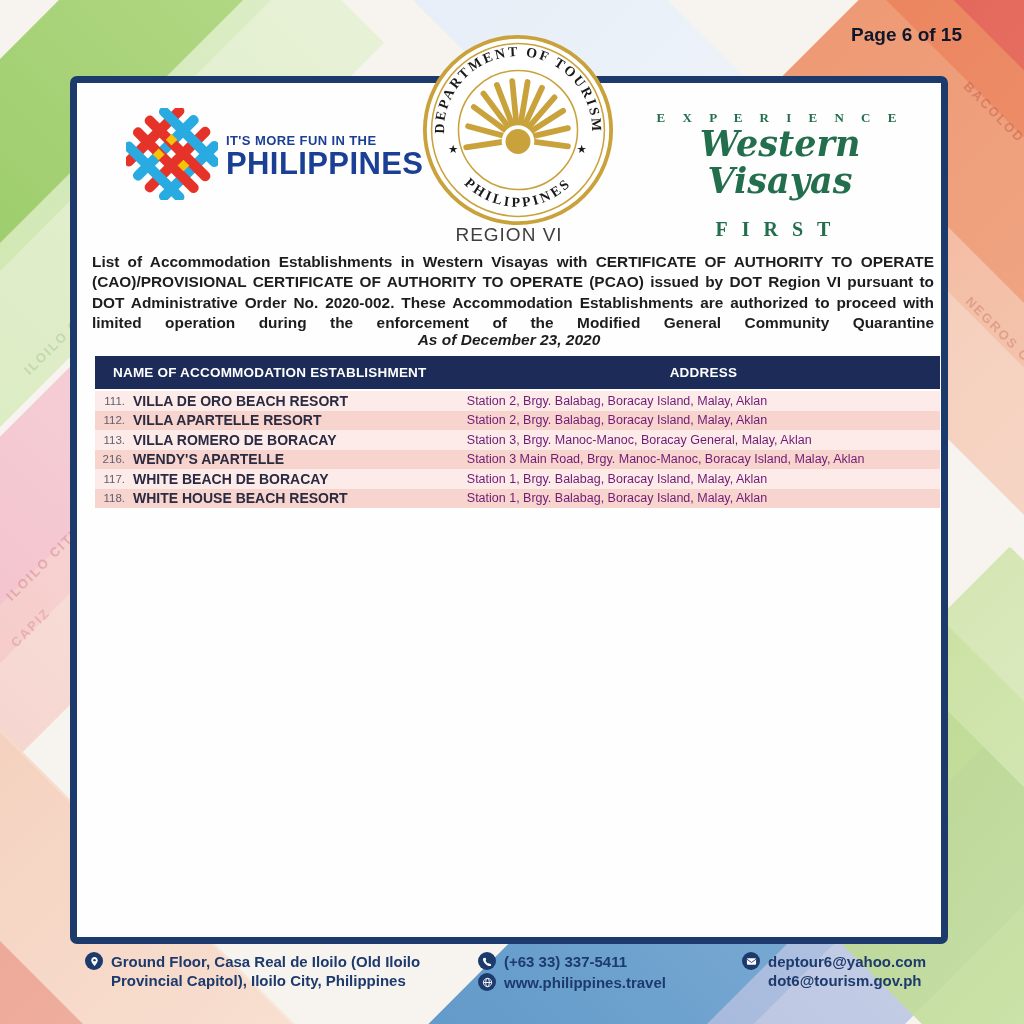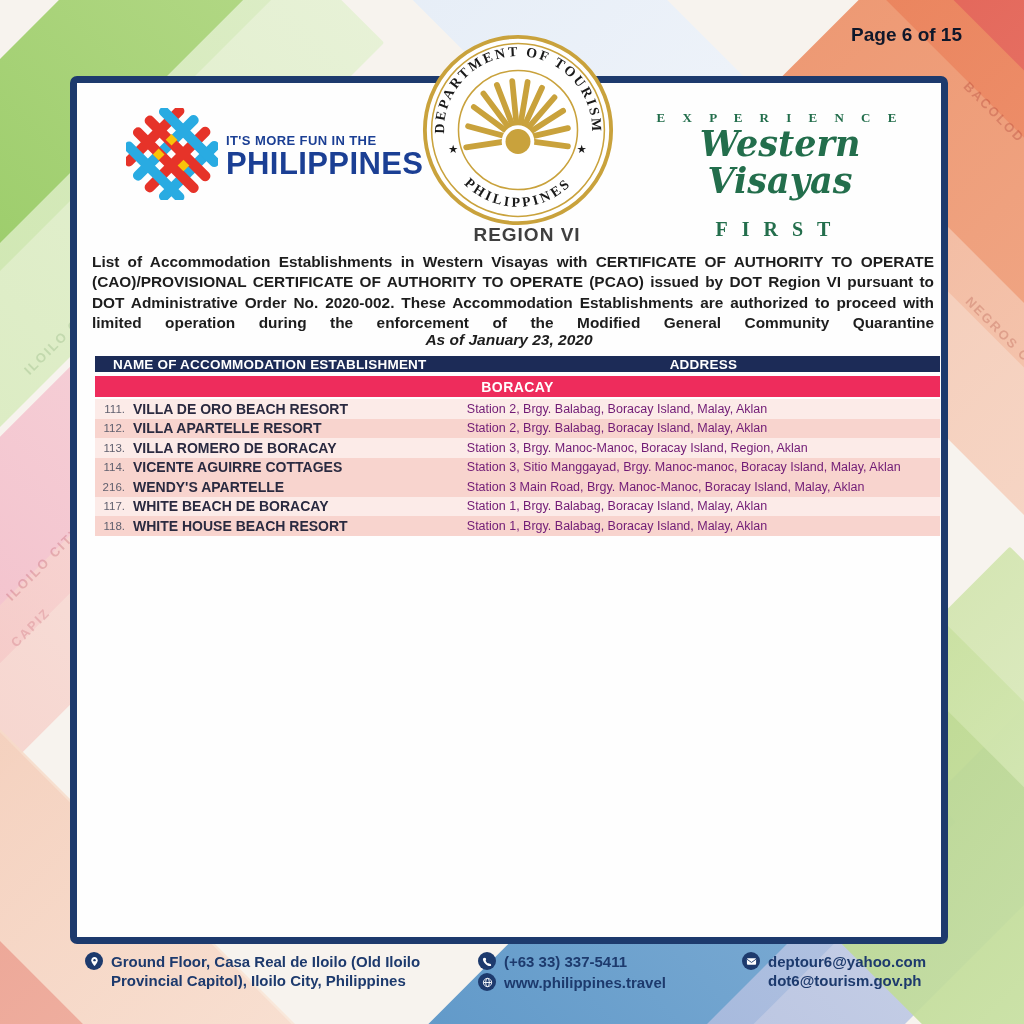--- a/index.html
+++ b/index.html
@@ -38,34 +38,34 @@
   .card { position:absolute; left:70px; top:76px; width:878px; height:868px; background:#fefefe; border:7px solid #1d3a6d; border-radius:7px; }
 
   
   .mfp { position:absolute; left:126px; top:106px; width:268px; height:100px; display:flex; align-items:center; }
   .mfp-text { margin-left:8px; color:#1b3f94; }
   .mfp-line1 { font-size:13px; font-weight:bold; letter-spacing:.4px; }
   .mfp-line2 { font-size:31px; font-weight:800; letter-spacing:.4px; line-height:1; }
 
   .seal { position:absolute; left:422px; top:34px; width:192px; height:192px; }
 
-  .region-label { position:absolute; left:88px; top:224px; width:878px; text-align:center; font-size:19px; color:#3f3f3f; letter-spacing:1px;font-weight:bold; }
+  .region-label { position:absolute; left:70px; top:224px; width:878px; text-align:center; font-size:19px; color:#3f3f3f; letter-spacing:1px; }
 
   .ewv { position:absolute; left:652px; top:110px; width:256px; text-align:center; color:#236e4c; font-family:"Liberation Serif", serif; }
   .ewv-line1 { font-size:13px; font-weight:bold; letter-spacing:7px; }
   .ewv-line2 { font-size:35px; font-weight:bold; font-style:italic; font-family:"DejaVu Serif", serif; line-height:1.05; }
   .ewv-line3 { font-size:20px; font-weight:bold; letter-spacing:14px; margin-top:18px; }
 
   
   .intro { position:absolute; left:92px; top:252px; width:842px; font-size:15.4px; font-weight:600; color:#1d1d1d; line-height:1.33; text-align:justify; text-align-last:justify; }
   .as-of { position:absolute; left:70px; top:331px; width:878px; text-align:center; font-size:15.5px; font-weight:bold; font-style:italic; color:#1d1d1d; }
 
   
   .table { position:absolute; left:95px; top:356px; width:845px; }
-  .thead { display:flex; background:#1c2b57; height:16px; align-items:flex-end; }
+  .thead { display:flex; background:#1c2b57; height:33px; align-items:center; }
   .th-name { width:44%; padding-left:18px; color:#fff; font-weight:bold; font-size:13.5px; letter-spacing:.2px; }
   .th-addr { width:56%; text-align:center; color:#fff; font-weight:bold; font-size:13.5px; letter-spacing:.2px; }
   .section-bar { margin-top:4px; background:#ee2c5c; height:21px; display:flex; align-items:center; justify-content:center; color:#fff; font-weight:bold; font-size:14px; letter-spacing:.4px; }
   .rows { margin-top:2px; }
   .trow { display:flex; align-items:center; height:19.5px; background:#fcebe8; }
   .trow.alt { background:#f8d4ce; }
   .num { width:30px; text-align:right; font-size:11.5px; color:#5f5f6e; flex:none; }
   .name { width:calc(44% - 30px); padding-left:8px; font-size:14px; font-weight:bold; color:#2a2a40; white-space:nowrap; overflow:hidden; }
   .addr { width:56%; font-size:12.5px; color:#701a75; white-space:nowrap; overflow:hidden; }
 
@@ -172,48 +172,42 @@
 
 <div class="region-label">REGION VI</div>
 
 <div class="ewv">
   <div class="ewv-line1">E X P E R I E N C E</div>
   <div class="ewv-line2">Western Visayas</div>
   <div class="ewv-line3">FIRST</div>
 </div>
 
 <div class="intro">List of Accommodation Establishments in Western Visayas with CERTIFICATE OF AUTHORITY TO OPERATE (CAO)/PROVISIONAL CERTIFICATE OF AUTHORITY TO OPERATE (PCAO) issued by DOT Region VI pursuant to DOT Administrative Order No. 2020-002. These Accommodation Establishments are authorized to proceed with limited operation during the enforcement of the Modified General Community Quarantine</div>
-<div class="as-of">As of January 23, 2020</div>
+<div class="as-of">As of December 23, 2020</div>
 
 <div class="table">
   <div class="thead">
     <div class="th-name">NAME OF ACCOMMODATION ESTABLISHMENT</div>
     <div class="th-addr">ADDRESS</div>
   </div>
-  <div class="section-bar">BORACAY</div>
   <div class="rows">
     <div class="trow">
       <span class="num">111.</span>
       <span class="name">VILLA DE ORO BEACH RESORT</span>
       <span class="addr">Station 2, Brgy. Balabag, Boracay Island, Malay, Aklan</span>
     </div>
     <div class="trow alt">
       <span class="num">112.</span>
       <span class="name">VILLA APARTELLE RESORT</span>
       <span class="addr">Station 2, Brgy. Balabag, Boracay Island, Malay, Aklan</span>
     </div>
     <div class="trow">
       <span class="num">113.</span>
       <span class="name">VILLA ROMERO DE BORACAY</span>
-      <span class="addr">Station 3, Brgy. Manoc-Manoc, Boracay Island, Region, Aklan</span>
-    </div>
-    <div class="trow alt">
-      <span class="num">114.</span>
-      <span class="name">VICENTE AGUIRRE COTTAGES</span>
-      <span class="addr">Station 3, Sitio Manggayad, Brgy. Manoc-manoc, Boracay Island, Malay, Aklan</span>
+      <span class="addr">Station 3, Brgy. Manoc-Manoc, Boracay General, Malay, Aklan</span>
     </div>
     <div class="trow alt">
       <span class="num">216.</span>
       <span class="name">WENDY'S APARTELLE</span>
       <span class="addr">Station 3 Main Road, Brgy. Manoc-Manoc, Boracay Island, Malay, Aklan</span>
     </div>
     <div class="trow">
       <span class="num">117.</span>
       <span class="name">WHITE BEACH DE BORACAY</span>
       <span class="addr">Station 1, Brgy. Balabag, Boracay Island, Malay, Aklan</span>

